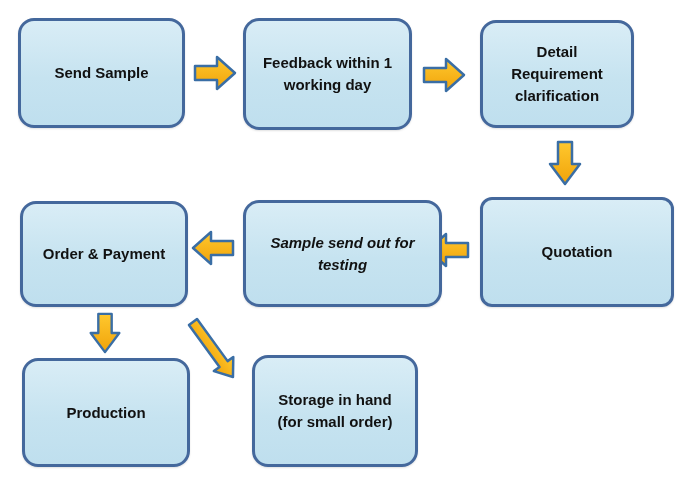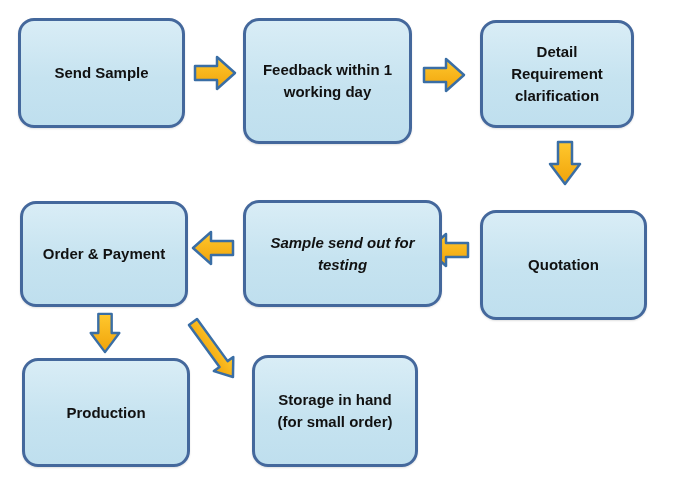--- a/index.html
+++ b/index.html
@@ -45,21 +45,21 @@
       <defs>
         <linearGradient id="gold1" x1="0" y1="0" x2="0" y2="1">
           <stop offset="0" stop-color="#ffc82e"></stop>
             <stop offset="1" stop-color="#f0a30a"></stop>
         </linearGradient>
       </defs>
       <polygon points="2,12 24,12 24,3 42,19 24,35 24,26 2,26" fill="url(#gold1)" stroke="#3a6ea5" stroke-width="2.5" stroke-linejoin="round"></polygon>
     </svg>
   </div>
 
-  <div class="node" style="left:243px;top:18px;width:169px;height:126px;">
+  <div class="node" style="left:243px;top:18px;width:169px;height:112px;">
     <div class="node-label">Feedback within 1
 working day</div>
   </div>
 
   <div class="arrow" style="left:422px;top:56px;">
     <svg width="44" height="38" viewBox="0 0 44 38">
       <polygon points="2,12 24,12 24,3 42,19 24,35 24,26 2,26" fill="url(#gold1)" stroke="#3a6ea5" stroke-width="2.5" stroke-linejoin="round"></polygon>
     </svg>
   </div>
 
@@ -68,21 +68,21 @@
 Requirement
 clarification</div>
   </div>
 
   <div class="arrow" style="left:548px;top:140px;">
     <svg width="34" height="46" viewBox="0 0 34 46">
       <polygon points="10,2 24,2 24,24 32,24 17,44 2,24 10,24" fill="url(#gold1)" stroke="#3a6ea5" stroke-width="2.5" stroke-linejoin="round"></polygon>
     </svg>
   </div>
 
-  <div class="node" style="left:480px;top:210px;width:167px;height:110px;">
+  <div class="node" style="left:480px;top:197px;width:194px;height:110px;border-radius:12px;">
     <div class="node-label">Quotation</div>
   </div>
 
   <div class="arrow" style="left:426px;top:231px;">
     <svg width="44" height="38" viewBox="0 0 44 38">
       <polygon points="42,12 20,12 20,3 2,19 20,35 20,26 42,26" fill="url(#gold1)" stroke="#3a6ea5" stroke-width="2.5" stroke-linejoin="round"></polygon>
     </svg>
   </div>
 
   <div class="node" style="left:243px;top:200px;width:199px;height:107px;font-style:italic;">

